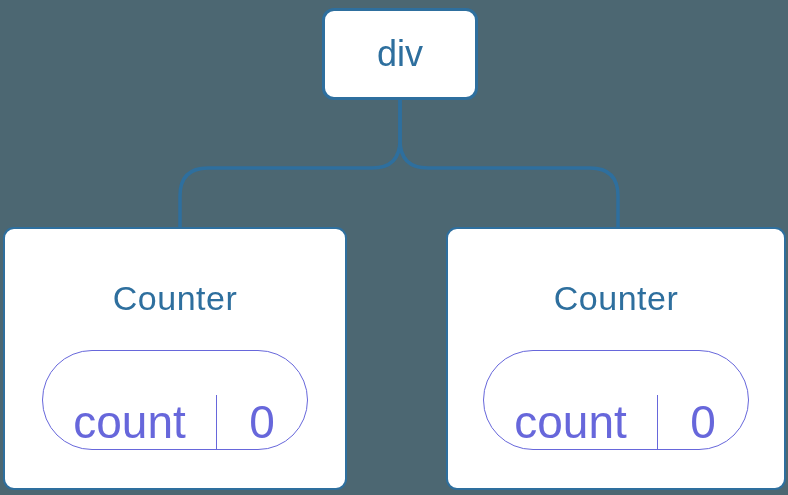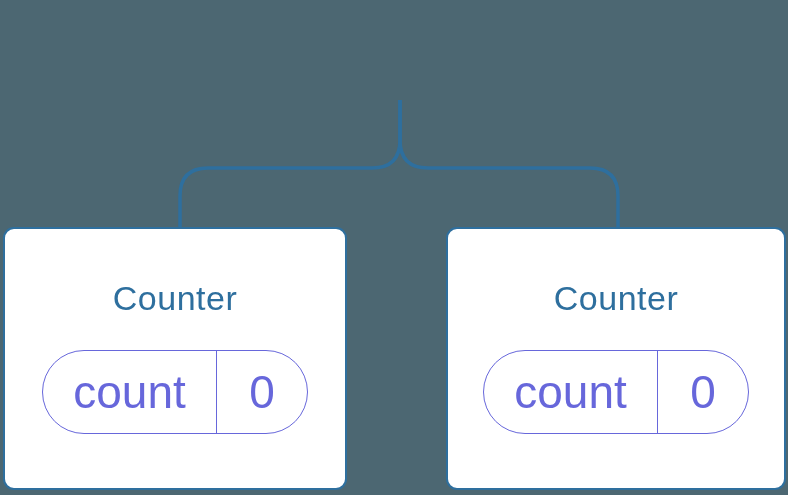--- a/index.html
+++ b/index.html
@@ -68,25 +68,26 @@
     line-height: 36px;
     letter-spacing: 0.5px;
   }
 
   .state-pill {
     position: absolute;
     top: 121px;
     left: 50%;
     transform: translateX(-50%);
     width: 266px;
-    height: 84px;
+    height: 100px;
     border: 1.5px solid var(--purple);
     border-radius: 50px;
     display: flex;
     color: var(--purple);
+    align-items: flex-end;
   }
   .state-key-section {
     width: 174px;
     display: flex;
     align-items: center;
     justify-content: center;
     border-right: 1.5px solid var(--purple);
     font-size: 46px;
   }
   .state-value-section {
@@ -100,20 +101,23 @@
 </head>
 <body>
 
 <div class="stage">
 
   <svg class="connector-svg" viewBox="0 0 788 495" xmlns="http://www.w3.org/2000/svg">
     <path d="M400 100 V140 Q400 168 372 168 H208 Q180 168 180 196 V227"></path>
     <path d="M400 100 V140 Q400 168 428 168 H590 Q618 168 618 196 V227"></path>
   </svg>
 
+  <div class="root-node">
+    <span>div</span>
+  </div>
 
   <div class="counter-card left">
     <div class="counter-title">Counter</div>
     <div class="state-pill">
       <div class="state-key-section">count</div>
       <div class="state-value-section">0</div>
     </div>
   </div>
 
   <div class="counter-card right">

